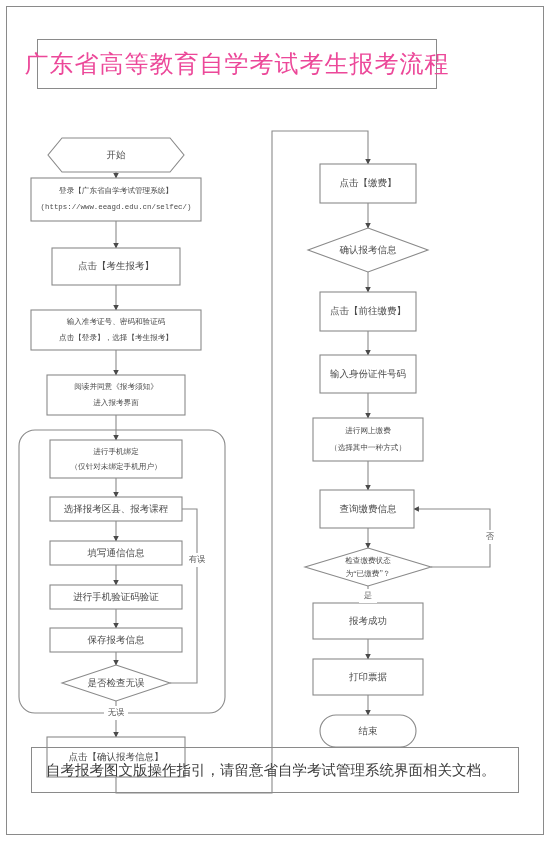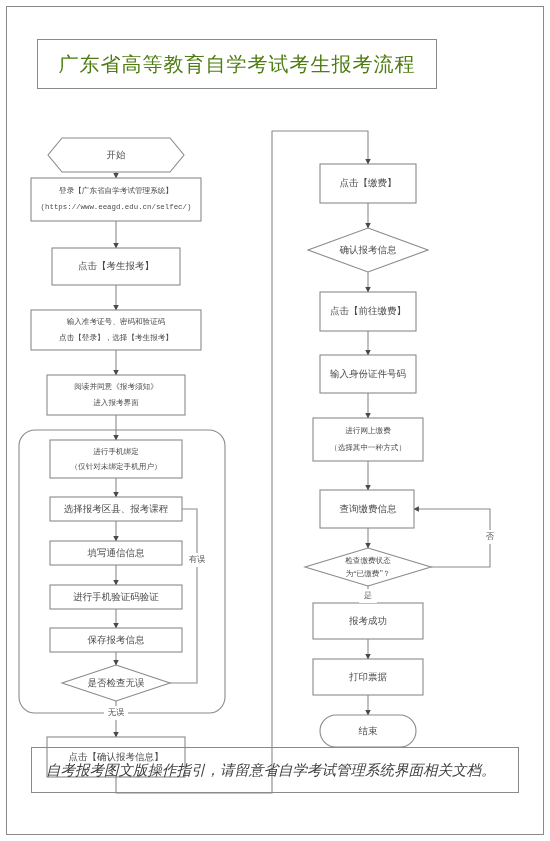--- a/index.html
+++ b/index.html
@@ -26,33 +26,33 @@
   
   #title-box{
     position:absolute;
     left:37px;top:39px;
     width:400px;height:50px;
     box-sizing:border-box;
     border:1px solid #8a8a8a;
     display:flex;align-items:center;justify-content:center;
   }
   #title-text{
-    font-size:20px;
+    font-size:24px;
     letter-spacing:1px;
-    color:#4d7c0f;
+    color:#ec4899;
     white-space:nowrap;
   }
   
   #footer-box{
     position:absolute;
     left:31px;top:747px;
     width:488px;height:46px;
     box-sizing:border-box;
     border:1px solid #8a8a8a;
-    display:flex;align-items:center;font-style:italic;
+    display:flex;align-items:center;
   }
   #footer-text{
     font-size:14.5px;
     padding-left:14px;
     color:#3c3c3c;
     white-space:nowrap;
   }
   
   #flow{
     position:absolute;

